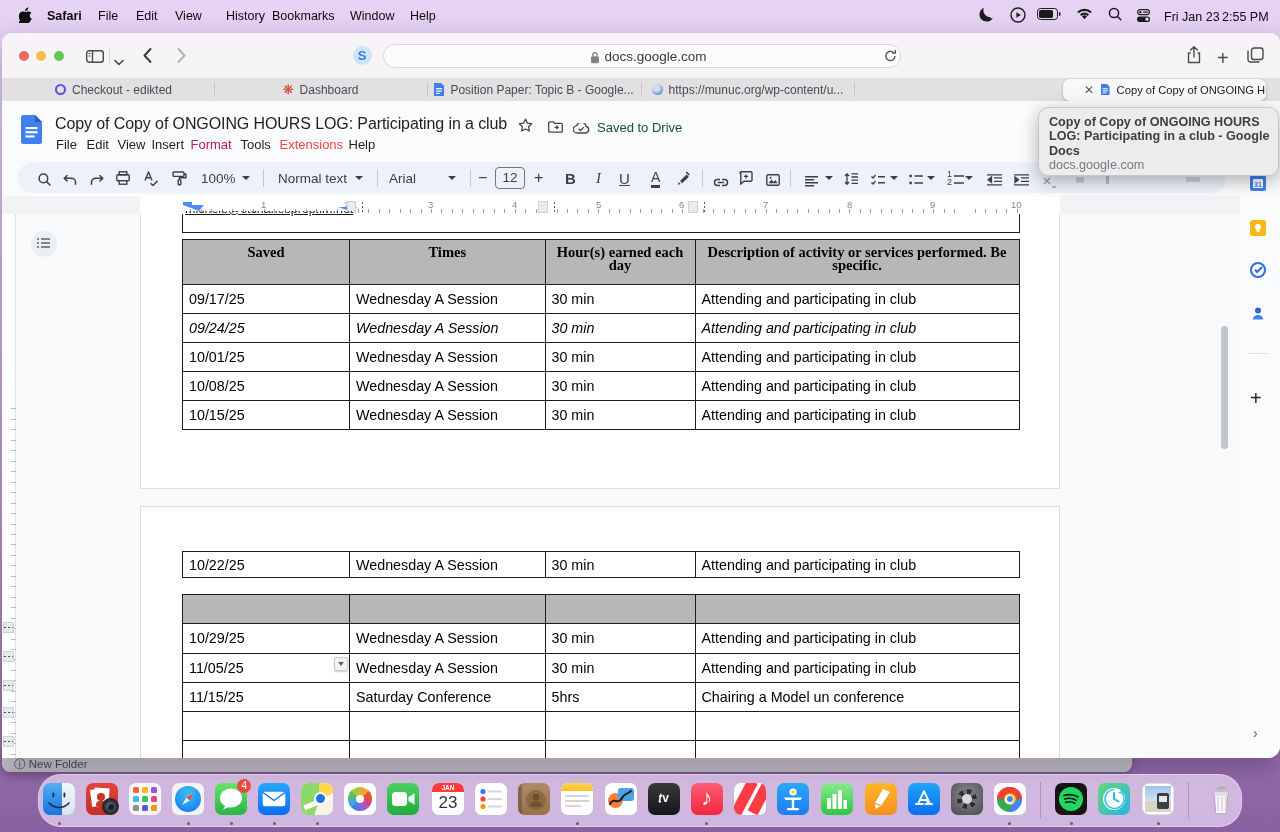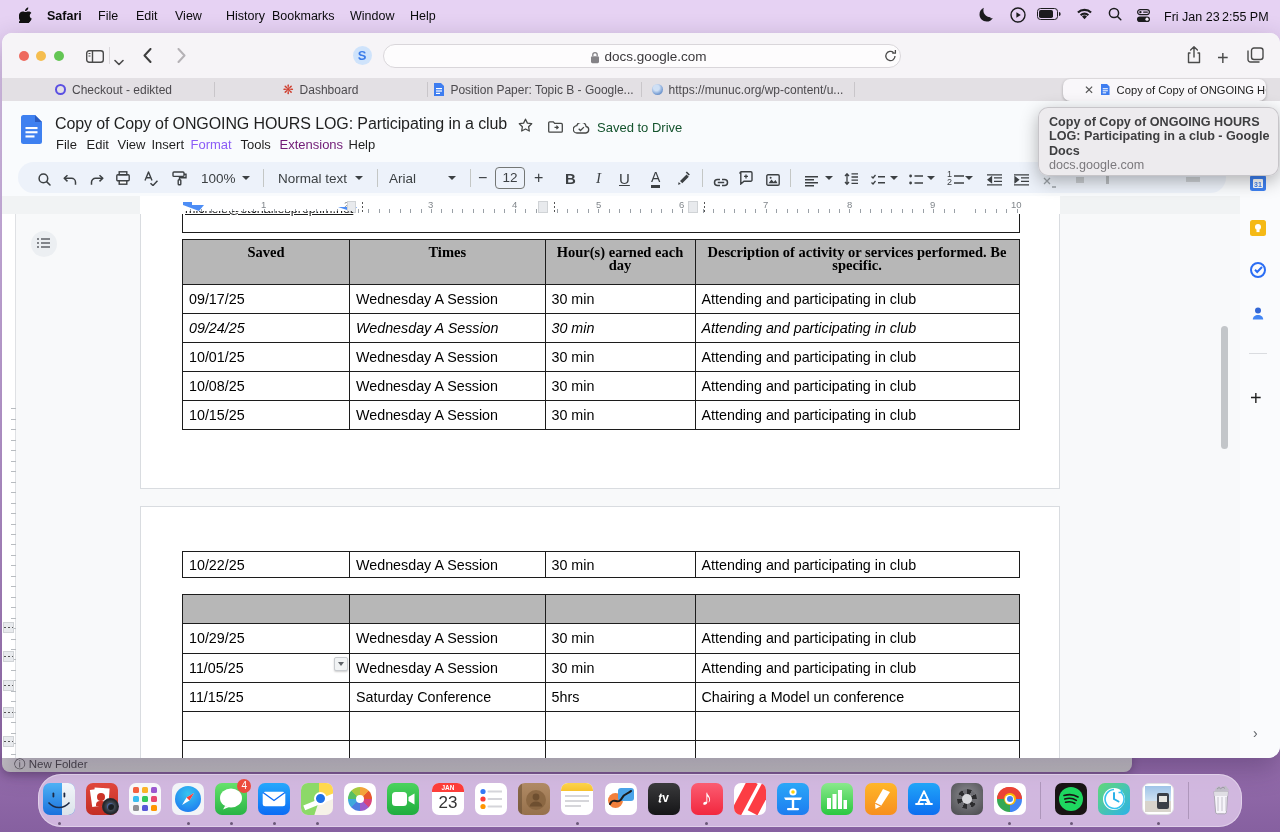--- a/index.html
+++ b/index.html
@@ -203,23 +203,23 @@
           </svg></div>
       <div class="abs" style="left:571px; top:19px;"><svg width="17" height="11" viewBox="0 0 17 11">
             <path d="M4.2 10a3.7 3.7 0 0 1-.4-7.4 4.8 4.8 0 0 1 9.3.9A3.3 3.3 0 0 1 12.8 10z" fill="none" stroke="#454746" stroke-width="1.3"></path>
             <path d="M5.7 5.7l1.8 1.8 3.4-3.4" fill="none" stroke="#454746" stroke-width="1.3"></path>
           </svg></div>
       <div class="abs" style="left:595px; top:19px; font-size:13px; color:#14532d;">Saved to Drive</div>
       <div class="abs" style="left:54px; top:36px; font-size:13px; color:#1f1f1f;">File</div>
       <div class="abs" style="left:84.5px; top:36px; font-size:13px; color:#1f1f1f;">Edit</div>
       <div class="abs" style="left:115.5px; top:36px; font-size:13px; color:#1f1f1f;">View</div>
       <div class="abs" style="left:149.5px; top:36px; font-size:13px; color:#1f1f1f;">Insert</div>
-      <div class="abs" style="left:188.5px; top:36px; font-size:13px; color:#8b5cf6;">Format</div>
+      <div class="abs" style="left:188.5px; top:36px; font-size:13px; color:#be185d;">Format</div>
       <div class="abs" style="left:238.5px; top:36px; font-size:13px; color:#1f1f1f;">Tools</div>
-      <div class="abs" style="left:277.5px; top:36px; font-size:13px; color:#701a75;">Extensions</div>
+      <div class="abs" style="left:277.5px; top:36px; font-size:13px; color:#ef4444;">Extensions</div>
       <div class="abs" style="left:346.5px; top:36px; font-size:13px; color:#1f1f1f;">Help</div>
     </div>
     <div id="pill"></div>
     <div id="tbicons" style="position:absolute; left:11px; top:0; width:1267px; height:181px;">
       <span class="abs" style="left:25px; top:139px;"><svg width="13" height="13" viewBox="0 0 13 13">
             <circle cx="5.4" cy="5.4" r="4.3" fill="none" stroke="#3c4043" stroke-width="1.5"></circle>
             <path d="M8.6 8.6l3.4 3.4" stroke="#3c4043" stroke-width="1.5" stroke-linecap="round"></path>
           </svg></span>
       <span class="abs" style="left:50px; top:139px;"><svg width="14" height="12" viewBox="0 0 14 12">
             <path d="M4.5 1.2L1.2 4.3l3.3 3.1" fill="none" stroke="#3c4043" stroke-width="1.5" stroke-linejoin="round"></path>

